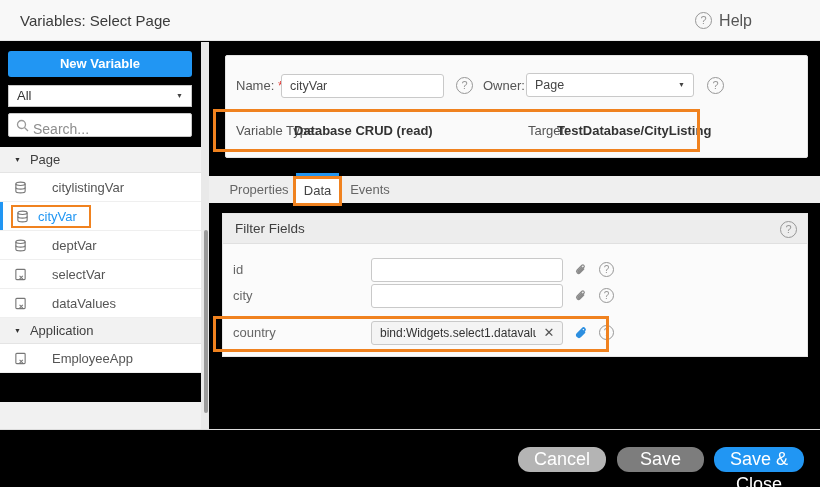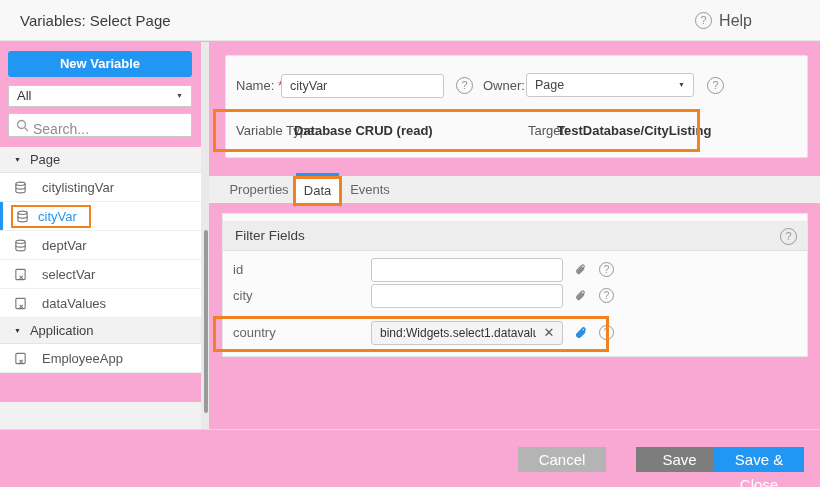--- a/index.html
+++ b/index.html
@@ -1,18 +1,18 @@
 <!DOCTYPE html>
 <html><head>
 <meta charset="utf-8">
 <style>
   * { margin:0; padding:0; box-sizing:border-box; }
   html,body { background:#fff; }
   body { font-family:"Liberation Sans", sans-serif; }
-  .stage { position:relative; width:820px; height:487px; background:#f9a8d4; overflow:hidden; color:#444; font-size:13px; }
+  .stage { position:relative; width:820px; height:487px; background:#000000; overflow:hidden; color:#444; font-size:13px; }
 
   
   .hdr { position:absolute; left:0; top:0; width:820px; height:41px; background:#f8f8f8; border-bottom:1px solid #e7e7e7; }
   .hdr-title { position:absolute; left:20px; top:0; line-height:41px; font-size:15px; color:#3b3b3b; }
   .hdr-help { position:absolute; right:68px; top:0; height:41px; display:flex; align-items:center; gap:7px; cursor:pointer; }
   .hdr-help .lbl { font-size:16px; color:#555; }
 
   .qmark { display:inline-block; width:15px; height:15px; border:1px solid #979797; border-radius:50%; color:#979797; font-size:10px; line-height:13px; text-align:center; background:transparent; }
   .qmark.big { width:17px; height:17px; line-height:15px; font-size:11px; }
 
@@ -21,21 +21,21 @@
   .sel-all { position:absolute; left:8px; top:85px; width:184px; height:22px; border:1px solid #c9c9c9; background:#fff; line-height:20px; padding:0 8px; font-size:13px; color:#333; cursor:pointer; }
   .sel-all .caret, .owner-sel .caret { position:absolute; right:8px; top:0; line-height:20px; font-size:7px; color:#444; }
   .searchbox { position:absolute; left:8px; top:113px; width:184px; height:24px; border:1px solid #c9c9c9; border-radius:2px; background:#fff; }
   .searchbox svg { position:absolute; left:7px; top:5px; }
   .searchbox input { position:absolute; left:24px; top:4px; width:155px; height:22px; border:0; outline:none; font-size:14px; color:#555; font-family:"Liberation Sans", sans-serif; background:transparent; }
   .searchbox input::placeholder { color:#8d8d8d; }
 
   .list { position:absolute; left:0; top:147px; width:201px; }
   .group-hdr { height:26px; line-height:26px; background:#f2f2f2; border-bottom:1px solid #e4e4e4; padding-left:14px; color:#3f3f3f; display:flex; align-items:center; gap:9px; cursor:pointer; }
   .group-hdr .caret { font-size:7px; color:#333; }
-  .item { height:29px; background:#fff; border-bottom:1px solid #efefef; padding-left:14px; display:flex; align-items:center; gap:15px; color:#555; cursor:pointer; }
+  .item { height:29px; background:#fff; border-bottom:1px solid #efefef; padding-left:14px; display:flex; align-items:center; gap:25px; color:#555; cursor:pointer; }
   .item.sel { color:#2196f3; box-shadow: inset 3px 0 0 #2196f3; }
   .selbox { display:inline-flex; align-items:center; gap:9px; border:2px solid #f0821f; padding:2px 12px 2px 3px; margin-left:-3px; }
   .sb-bottom { position:absolute; left:0; top:402px; width:201px; height:27px; background:#f1f1f1; }
 
   .vdiv { position:absolute; left:201px; top:42px; width:8px; height:388px; background:#e9e9e9; }
   .vthumb { position:absolute; left:204px; top:230px; width:4px; height:183px; background:#9a9a9a; border-radius:2px; cursor:pointer; }
 
   
   .panel { position:absolute; left:225px; top:55px; width:583px; height:103px; background:#fafafa; border:1px solid #e4e4e4; border-radius:2px; }
   .flabel { position:absolute; line-height:24px; font-size:13px; color:#555; white-space:nowrap; }
@@ -48,38 +48,38 @@
   .obox { position:absolute; border:3px solid #f0821f; background:transparent; pointer-events:none; z-index:6; }
 
   
   .tabbar { position:absolute; left:209px; top:176px; width:611px; height:27px; background:#efefef; }
   .tab { position:absolute; top:176px; height:27px; line-height:27px; text-align:center; color:#666; font-size:13px; cursor:pointer; z-index:2; }
   .tab-blue-line { position:absolute; left:296px; top:173px; width:43px; height:3px; background:#2196f3; z-index:3; }
   .tab.active { background:#fff; border:3px solid #f0821f; height:30px; line-height:23px; color:#444; z-index:4; }
 
   
   .fpanel { position:absolute; left:222px; top:213px; width:586px; height:144px; background:#fbfbfb; border:1px solid #e6e6e6; }
-  .fhdr { position:absolute; left:0; top:7px; width:100%; height:30px; background:#ededed; border-bottom:1px solid #e0e0e0;text-decoration:underline; }
+  .fhdr { position:absolute; left:0; top:0; width:100%; height:30px; background:#ededed; border-bottom:1px solid #e0e0e0;text-decoration:underline; }
   .fhdr .t { position:absolute; left:12px; line-height:30px; font-size:13.5px; color:#3f3f3f; }
   .fhdr .qmark { position:absolute; right:10px; top:7px; }
   .frow { position:absolute; left:0; width:100%; height:24px; }
   .frow .rl { position:absolute; left:10px; line-height:24px; color:#666; }
   .frow .inp { left:148px; top:0; width:192px; height:24px; }
   .frow .linkic { position:absolute; left:350px; top:4px; color:#8a8a8a; cursor:pointer; }
   .frow .linkic.blue { color:#2d8fe0; }
   .frow .qmark { position:absolute; left:376px; top:4px; }
   .inp.bound { background:#f4f4f4; font-size:12px; color:#333; padding-right:26px; }
   .clear-x { position:absolute; left:528px; top:0; width:20px; line-height:24px; text-align:center; color:#555; font-size:13px; cursor:pointer; }
 
   .hsep { position:absolute; left:0; top:429px; width:820px; height:1px; background:#dcdcdc; }
 
   
-  .fbtn { position:absolute; top:447px; height:25px; line-height:25px; text-align:center; color:#fff; font-size:15px; border-radius:0; cursor:pointer; }
+  .fbtn { position:absolute; top:447px; height:25px; line-height:25px; text-align:center; color:#fff; font-size:18px; border-radius:12px; cursor:pointer; }
   .fbtn.cancel { left:518px; width:88px; background:#b4b4b4; }
-  .fbtn.save { left:617px; width:87px; background:#7d7d7d;margin-left:19px; }
+  .fbtn.save { left:617px; width:87px; background:#7d7d7d; }
   .fbtn.saveclose { left:714px; width:90px; background:#2196f3; }
 
   svg { display:block; }
 </style>
 </head>
 <body>
 
 <div class="stage">
 
   <div class="hdr">

